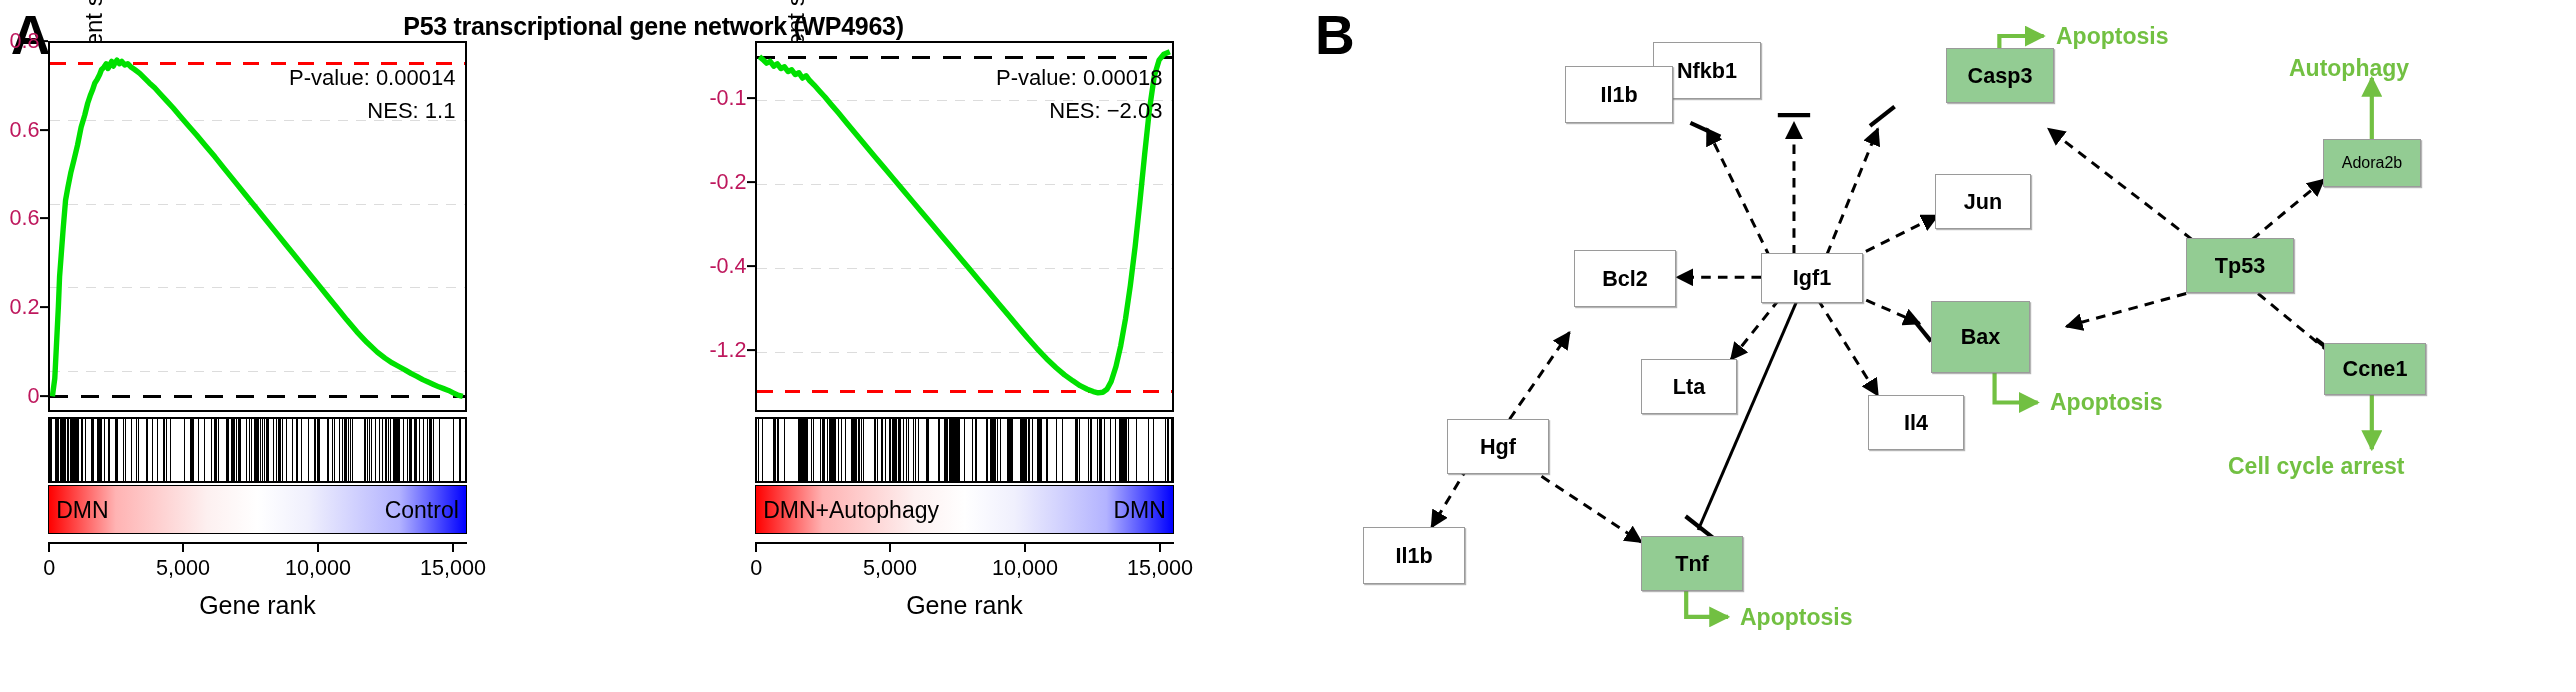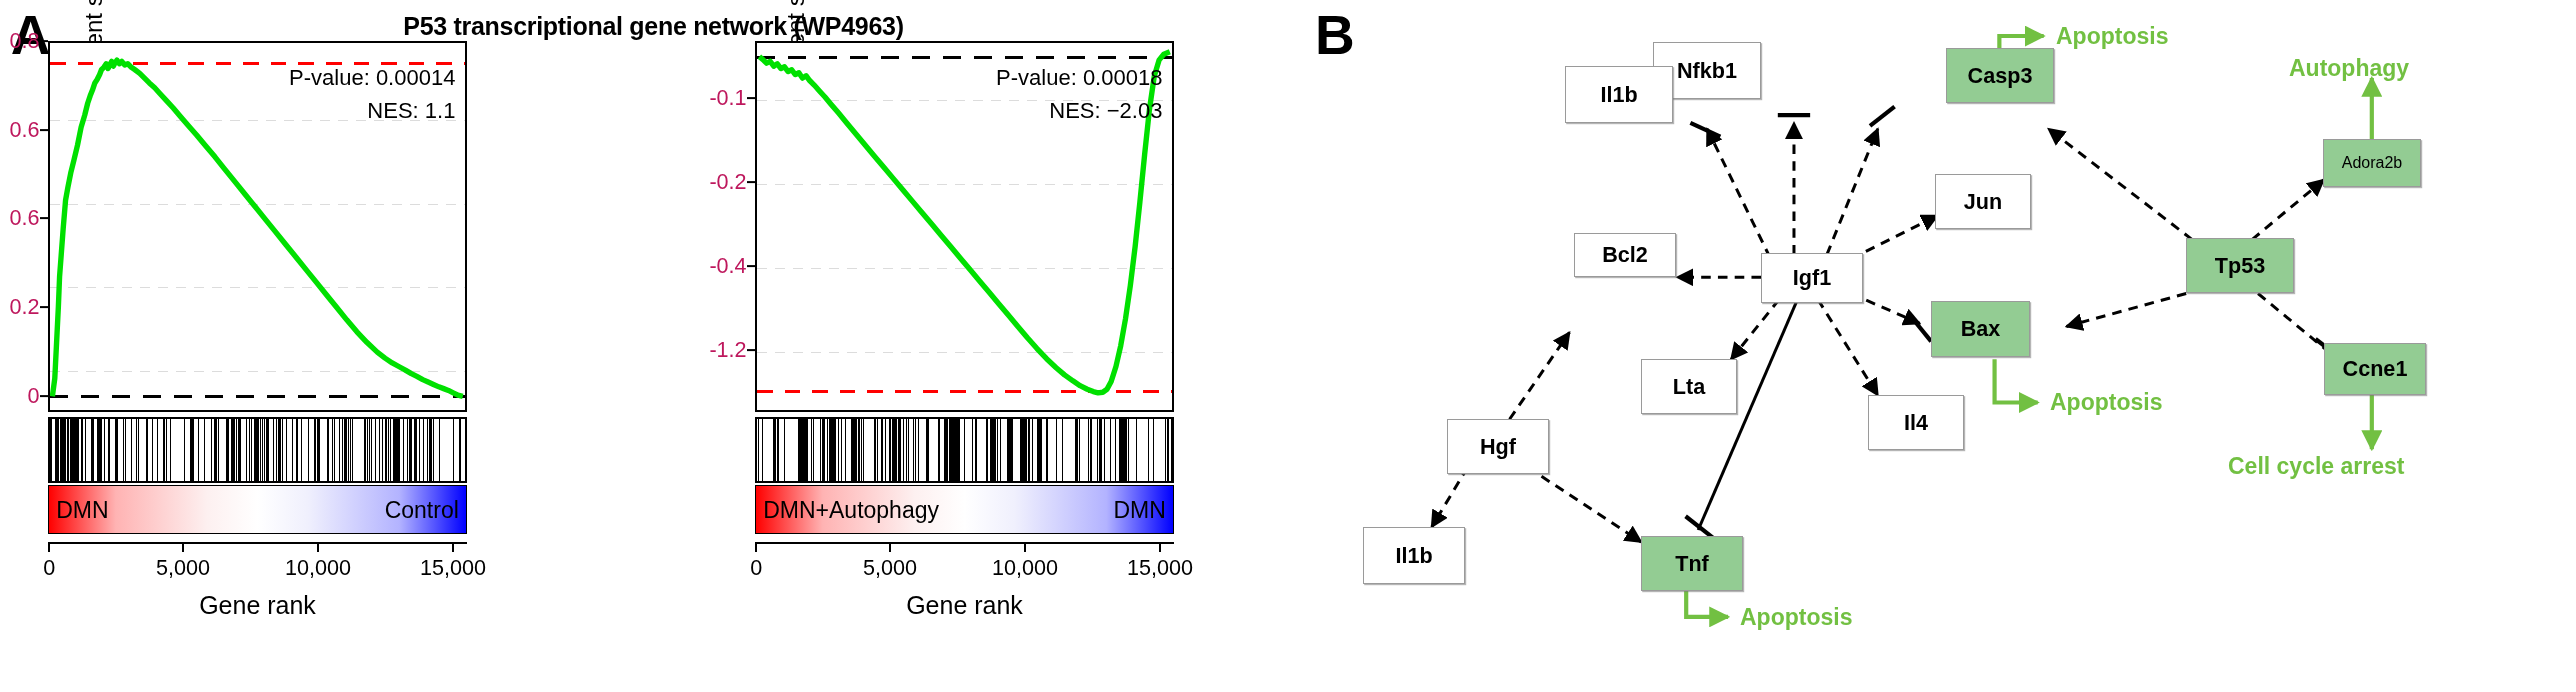--- a/index.html
+++ b/index.html
@@ -546,29 +546,29 @@
       </div>
 
     <div class="node" style="left:647px;top:174px;width:96px;height:55px">
       <span class="nlabel">Jun</span>
       </div>
 
     <div class="node" style="left:473px;top:253px;width:102px;height:50px">
       <span class="nlabel">Igf1</span>
       </div>
 
-    <div class="node" style="left:286px;top:233px;width:102px;height:44px">
+    <div class="node" style="left:286px;top:250px;width:102px;height:57px">
       <span class="nlabel">Bcl2</span>
       </div>
 
     <div class="node" style="left:353px;top:359px;width:96px;height:55px">
       <span class="nlabel">Lta</span>
       </div>
 
-    <div class="node green" style="left:643px;top:301px;width:99px;height:56px">
+    <div class="node green" style="left:643px;top:301px;width:99px;height:72px">
       <span class="nlabel">Bax</span>
       </div>
 
     <div class="node" style="left:580px;top:395px;width:96px;height:55px">
       <span class="nlabel">Il4</span>
       </div>
 
     <div class="node" style="left:159px;top:419px;width:102px;height:55px">
       <span class="nlabel">Hgf</span>
       </div>

